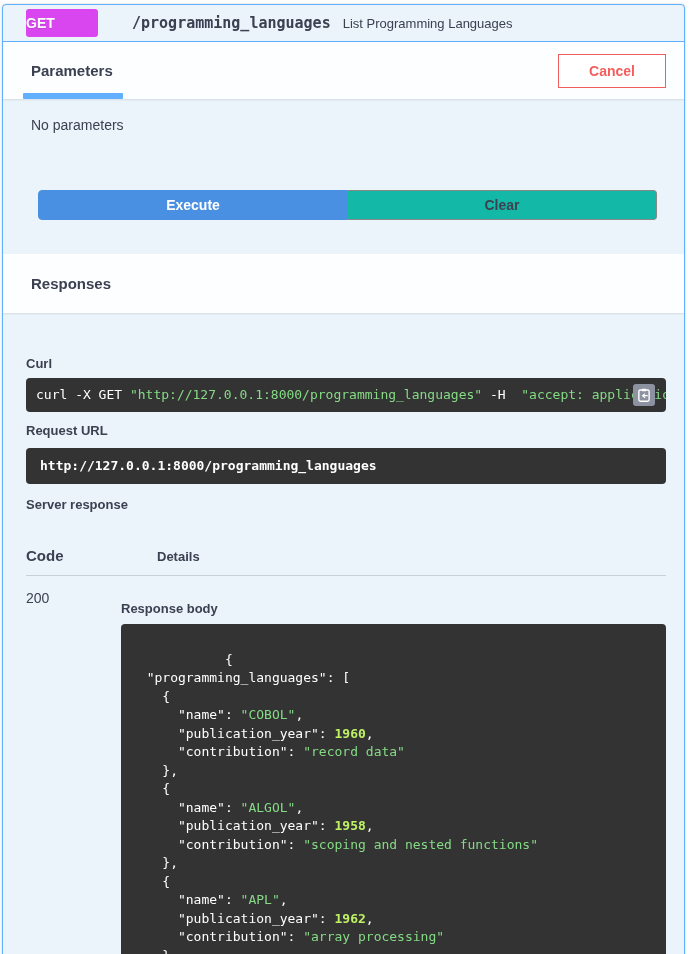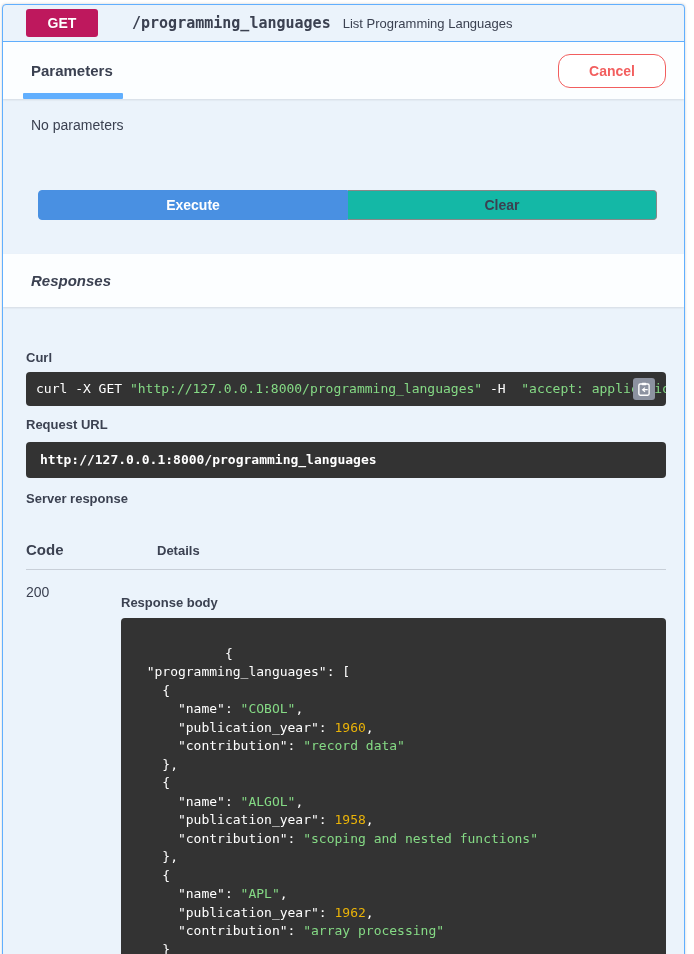--- a/index.html
+++ b/index.html
@@ -18,27 +18,27 @@
   
   .opblock-summary {
     display: flex;
     align-items: center;
     height: 37px;
     padding: 0 20px 0 23px;
     border-bottom: 1px solid #61affe;
     cursor: pointer;
   }
   .method-badge {
-    background: #be185d;
+    background: #d946ef;
     color: #fff;
     font-weight: 700;
     font-size: 14px;
     width: 72px;
     min-width: 72px;
-    text-align: center;
+    text-align: left;
     padding: 6px 0;
     border-radius: 3px;
     text-shadow: 0 1px 0 rgba(0,0,0,.1);
   }
   .opblock-path {
     font-family: "DejaVu Sans Mono", monospace;
     font-weight: 700;
     font-size: 15px;
     color: #3b4151;
     margin-left: 34px;
@@ -50,37 +50,37 @@
     background: rgba(255,255,255,.85);
     display: flex;
     align-items: center;
     justify-content: space-between;
     position: relative;
     box-shadow: 0 1px 2px rgba(0,0,0,.10);
     padding: 0 18px 0 28px;
     gap: 8px;
   }
   .section-header.params { height: 57px; }
-  .section-header.responses { height: 53px; font-style: italic; }
+  .section-header.responses { height: 59px; }
   .section-title { font-size: 15px; font-weight: 700; color: #3b4151; }
   .tab-underline {
     position: absolute;
     left: 20px; bottom: 0;
     width: 100px; height: 6px;
     background: #61affe;
     border-radius: 1px;
   }
   .cancel-btn {
     background: #fff;
     border: 1px solid #f25e5e;
     color: #f25e5e;
     font-weight: 700;
     font-size: 14px;
     padding: 8px 30px;
-    border-radius: 12px;
+    border-radius: 0;
     cursor: pointer;
     font-family: "Liberation Sans", sans-serif;
   }
 
   
   .no-params { padding: 18px 22px 17px 28px; font-size: 14px; color: #3b4151; }
   .execute-wrapper { display: flex; padding: 40px 27px 34px 35px; }
   .execute-btn, .clear-btn {
     flex: 1;
     height: 30px;
@@ -117,21 +117,21 @@
     font-family: "DejaVu Sans Mono", monospace;
     font-size: 13px;
     white-space: pre;
     overflow: hidden;
     position: relative;
   }
   .curl-box { margin-top: 7px; height: 34px; padding: 9px 10px; }
   .request-url-box { margin-top: 10px; height: 36px; padding: 10px 14px; font-weight: 700; }
 
   .str { color: #85da85; }
-  .num { color: #eab308; }
+  .num { color: #bef264; font-weight: bold; }
 
   .copy-btn-sm {
     position: absolute;
     right: 11px; top: 6px;
     width: 22px; height: 22px;
     background: #8c92a0;
     border: none;
     border-radius: 3px;
     display: flex; align-items: center; justify-content: center;
     cursor: pointer;

